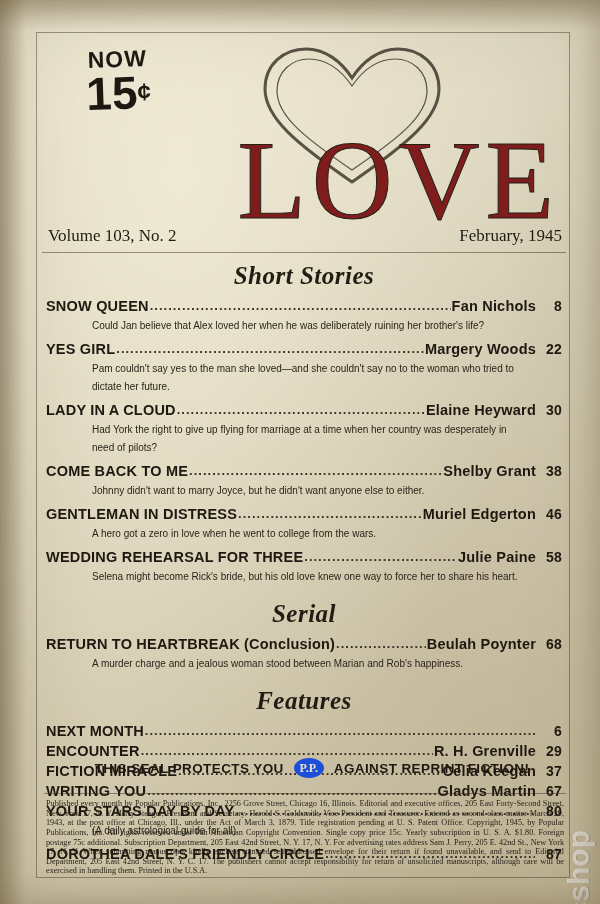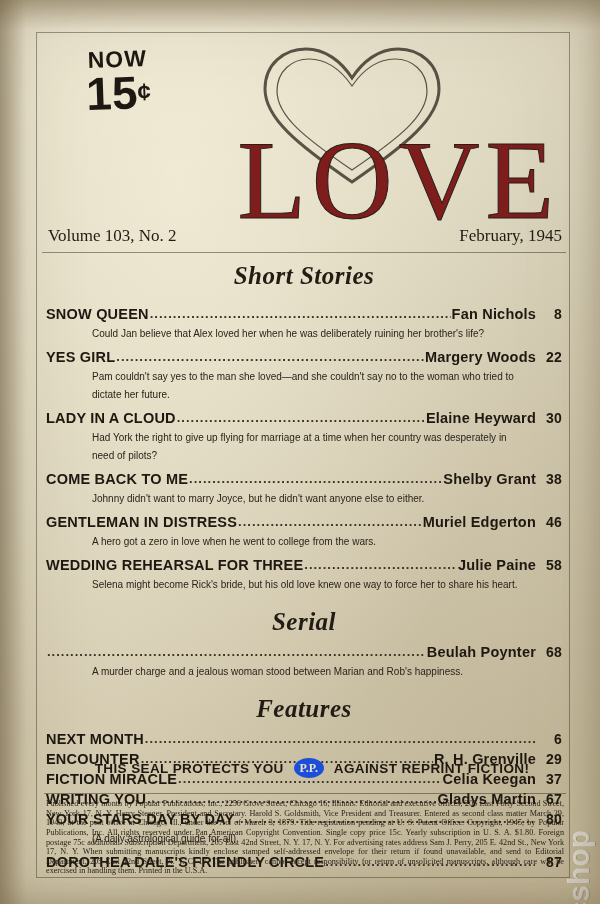--- a/index.html
+++ b/index.html
@@ -200,21 +200,21 @@
     <div class="title-love">LOVE</div>
   </div>
 
   <div class="vol-row">
     <span>Volume 103, No. 2</span>
     <span>February, 1945</span>
   </div>
   <div class="rule"></div>
 
   <div class="contents" id="contents">
-      <div class="section-head" style="margin-bottom: 15px;">Short Stories</div>
+      <div class="section-head" style="margin-bottom: 7px;">Short Stories</div>
       <div class="entry">
         <div class="entry-line">
           <span class="entry-title">SNOW QUEEN</span>
           <span class="dots">........................................................................................................................</span>
           <span class="entry-author">Fan Nichols</span>
           <span class="entry-page">8</span>
         </div>
         <div class="blurb">Could Jan believe that Alex loved her when he was deliberately ruining her brother's life?</div>
       </div>
       <div class="entry">
@@ -258,20 +258,21 @@
           <span class="entry-title">WEDDING REHEARSAL FOR THREE</span>
           <span class="dots">........................................................................................................................</span>
           <span class="entry-author">Julie Paine</span>
           <span class="entry-page">58</span>
         </div>
         <div class="blurb">Selena might become Rick's bride, but his old love knew one way to force her to share his heart.</div>
       </div>
       <div class="section-head" style="margin-top: 14px; margin-bottom: 7px;">Serial</div>
       <div class="entry">
         <div class="entry-line">
+          <span class="entry-title">RETURN TO HEARTBREAK (Conclusion)</span>
           <span class="dots">........................................................................................................................</span>
           <span class="entry-author">Beulah Poynter</span>
           <span class="entry-page">68</span>
         </div>
         <div class="blurb">A murder charge and a jealous woman stood between Marian and Rob's happiness.</div>
       </div>
       <div class="section-head" style="margin-top: 14px; margin-bottom: 7px;">Features</div>
       <div class="entry feature">
         <div class="entry-line">
           <span class="entry-title">NEXT MONTH</span>

